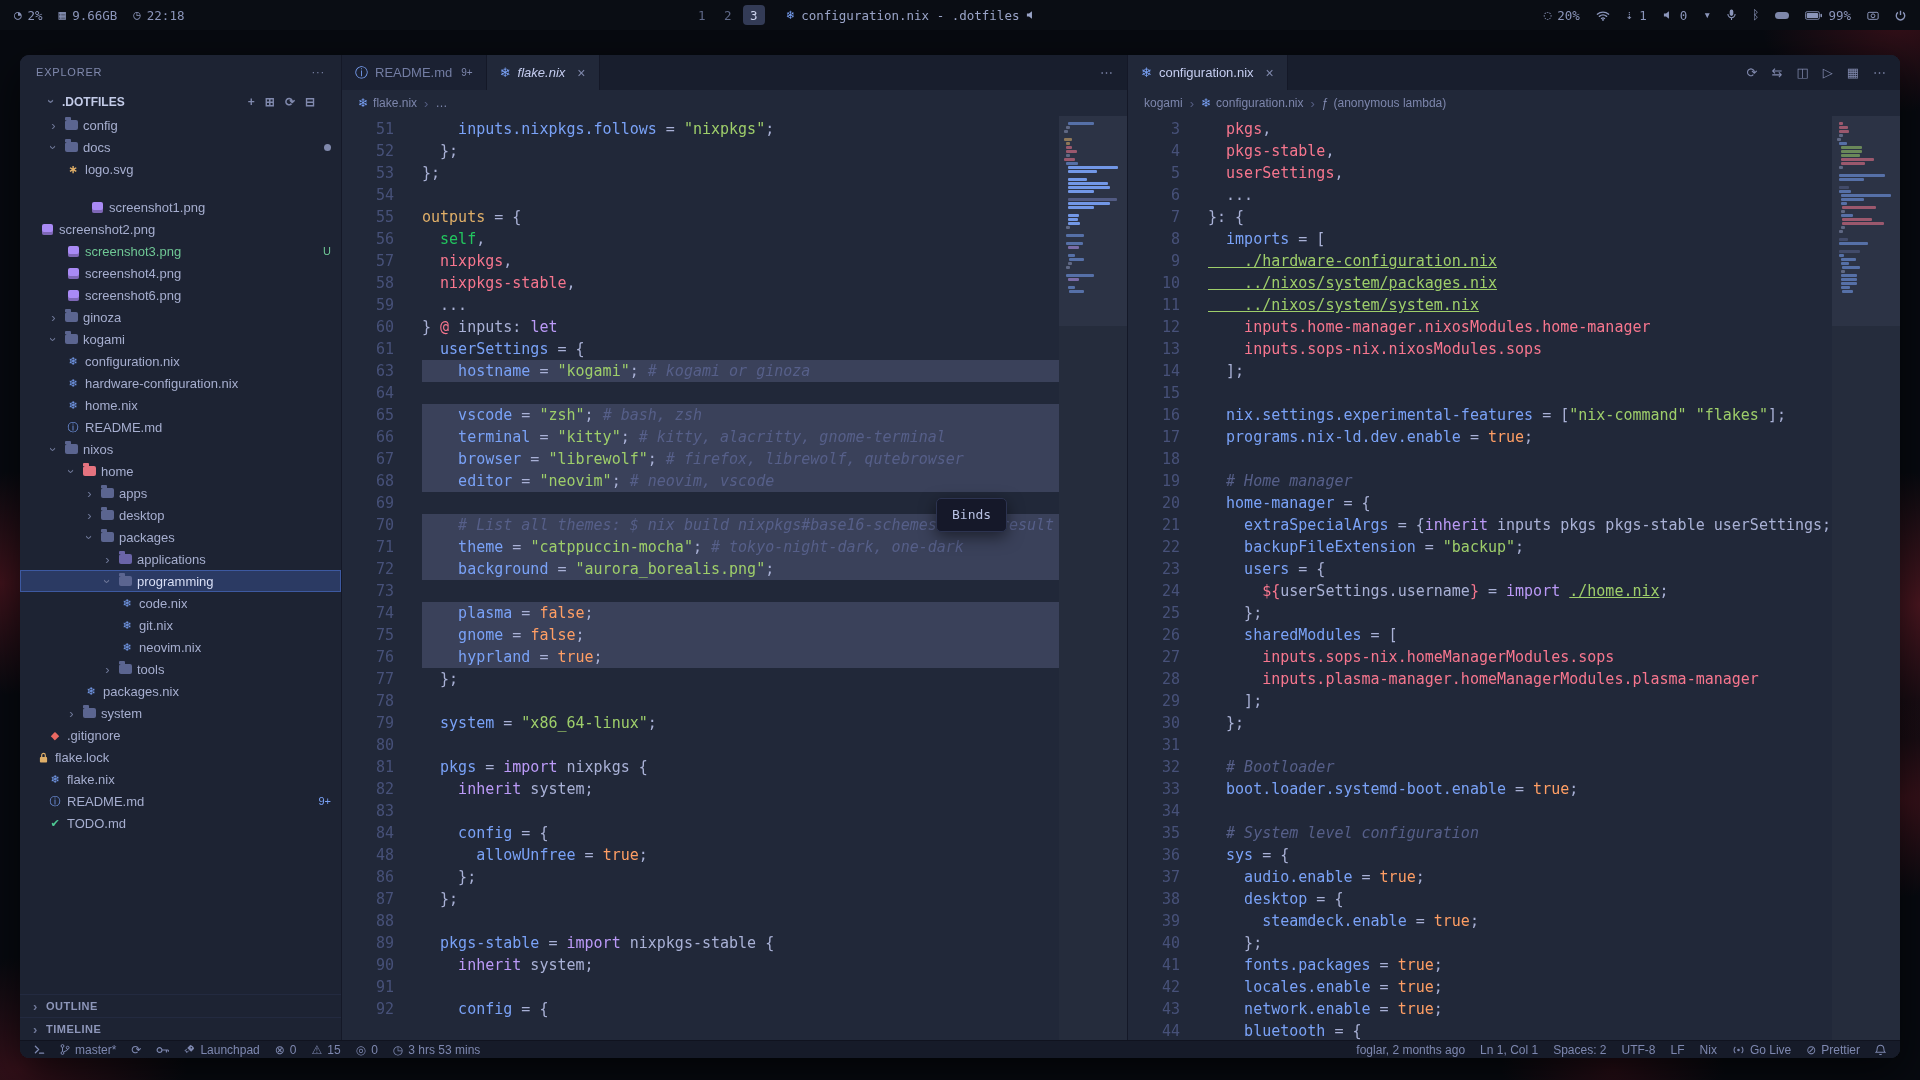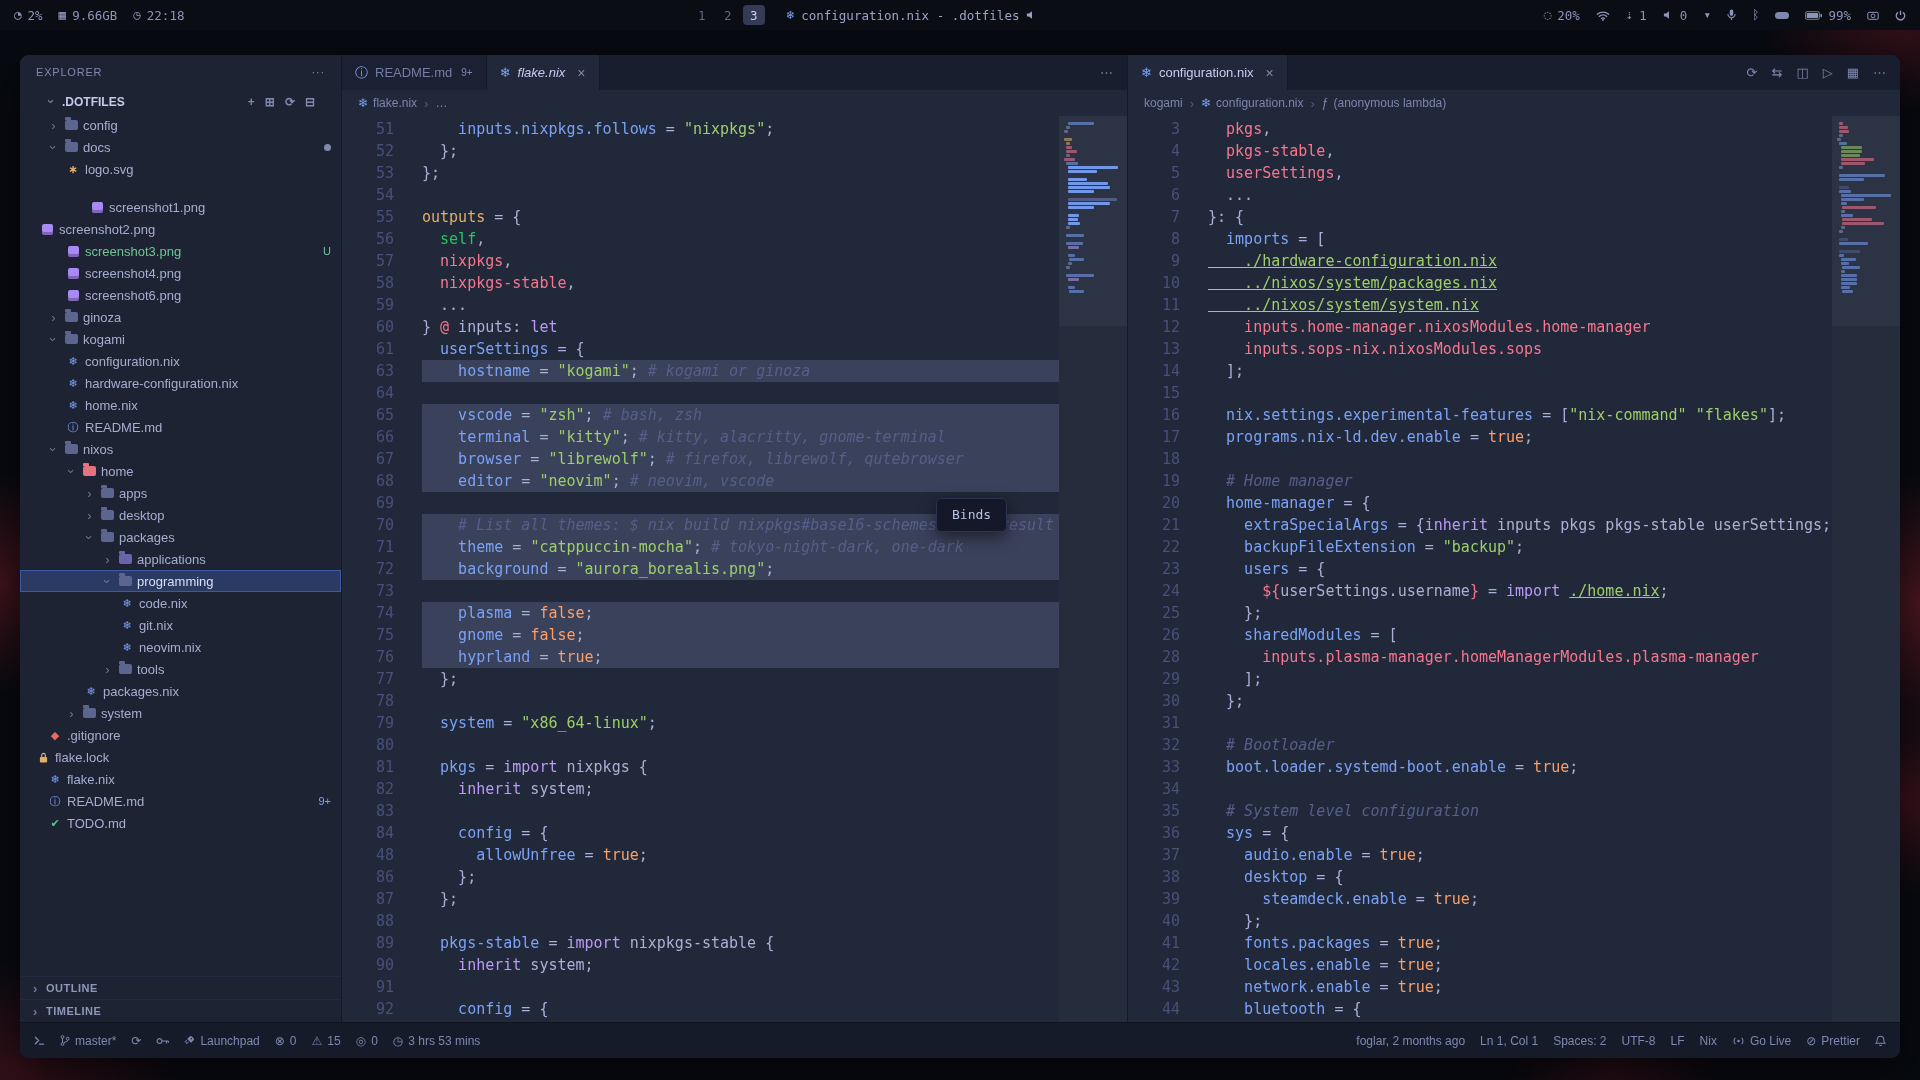--- a/index.html
+++ b/index.html
@@ -87,21 +87,21 @@
   .tk-cmt{color:#565f89;font-style:italic}.tk-kw{color:#bb9af7}.tk-bool{color:#ff9e64}
   .tk-red{color:#f7768e}.tk-orange{color:#22c55e}.tk-yellow{color:#e0af68}
   .tk-path{color:#9ece6a;text-decoration:underline}
   .minimap{flex:none;width:68px;background:rgba(255,255,255,.018);padding:6px 5px;position:relative}
   .mm-line{height:3px;margin-bottom:1px;border-radius:1px;opacity:.55}
   .mm-slider{position:absolute;left:0;right:0;top:0;height:210px;background:rgba(130,140,180,.08)}
   .binds-pop{position:absolute;left:594px;top:382px;background:#151829;border:1px solid #2c3350;
     border-radius:5px;padding:5px 15px;color:#b8c1e3;font-size:13px;z-index:5;
     font-family:"DejaVu Sans Mono",monospace;box-shadow:0 5px 16px rgba(0,0,0,.5)}
   
-  .statusbar{height:36px;flex:none;background:#161b29;border-top:1px solid #10131f;
+  .statusbar{height:18px;flex:none;background:#161b29;border-top:1px solid #10131f;
     display:flex;align-items:center;justify-content:space-between;padding:0 14px;
     color:#7e88b0;font-size:12px}
   .st-group{display:flex;align-items:center;gap:15px}
   .st-item{display:flex;align-items:center;gap:5px;white-space:nowrap}
 </style>
 </head>
 <body>
 
 <div class="topbar">
   <div class="tb-group" id="tb-left">
@@ -829,20 +829,24 @@
                   <span class="ln">24</span>
                   <span class="ct"><span class="tk-red">      ${</span><span class="tk-fg">userSettings.username</span><span class="tk-red">}</span><span class="tk-fg"> = </span><span class="tk-kw">import</span><span class="tk-fg"> </span><span class="tk-path">./home.nix</span><span class="tk-fg">;</span></span>
                 </div>
                 <div class="cline">
                   <span class="ln">25</span>
                   <span class="ct"><span class="tk-fg">    };</span></span>
                 </div>
                 <div class="cline">
                   <span class="ln">26</span>
                   <span class="ct"><span class="tk-prop">    sharedModules</span><span class="tk-fg"> = [</span></span>
+                </div>
+                <div class="cline">
+                  <span class="ln">27</span>
+                  <span class="ct"><span class="tk-red">      inputs.sops-nix.homeManagerModules.sops</span></span>
                 </div>
                 <div class="cline">
                   <span class="ln">28</span>
                   <span class="ct"><span class="tk-red">      inputs.plasma-manager.homeManagerModules.plasma-manager</span></span>
                 </div>
                 <div class="cline">
                   <span class="ln">29</span>
                   <span class="ct"><span class="tk-fg">    ];</span></span>
                 </div>
                 <div class="cline">

